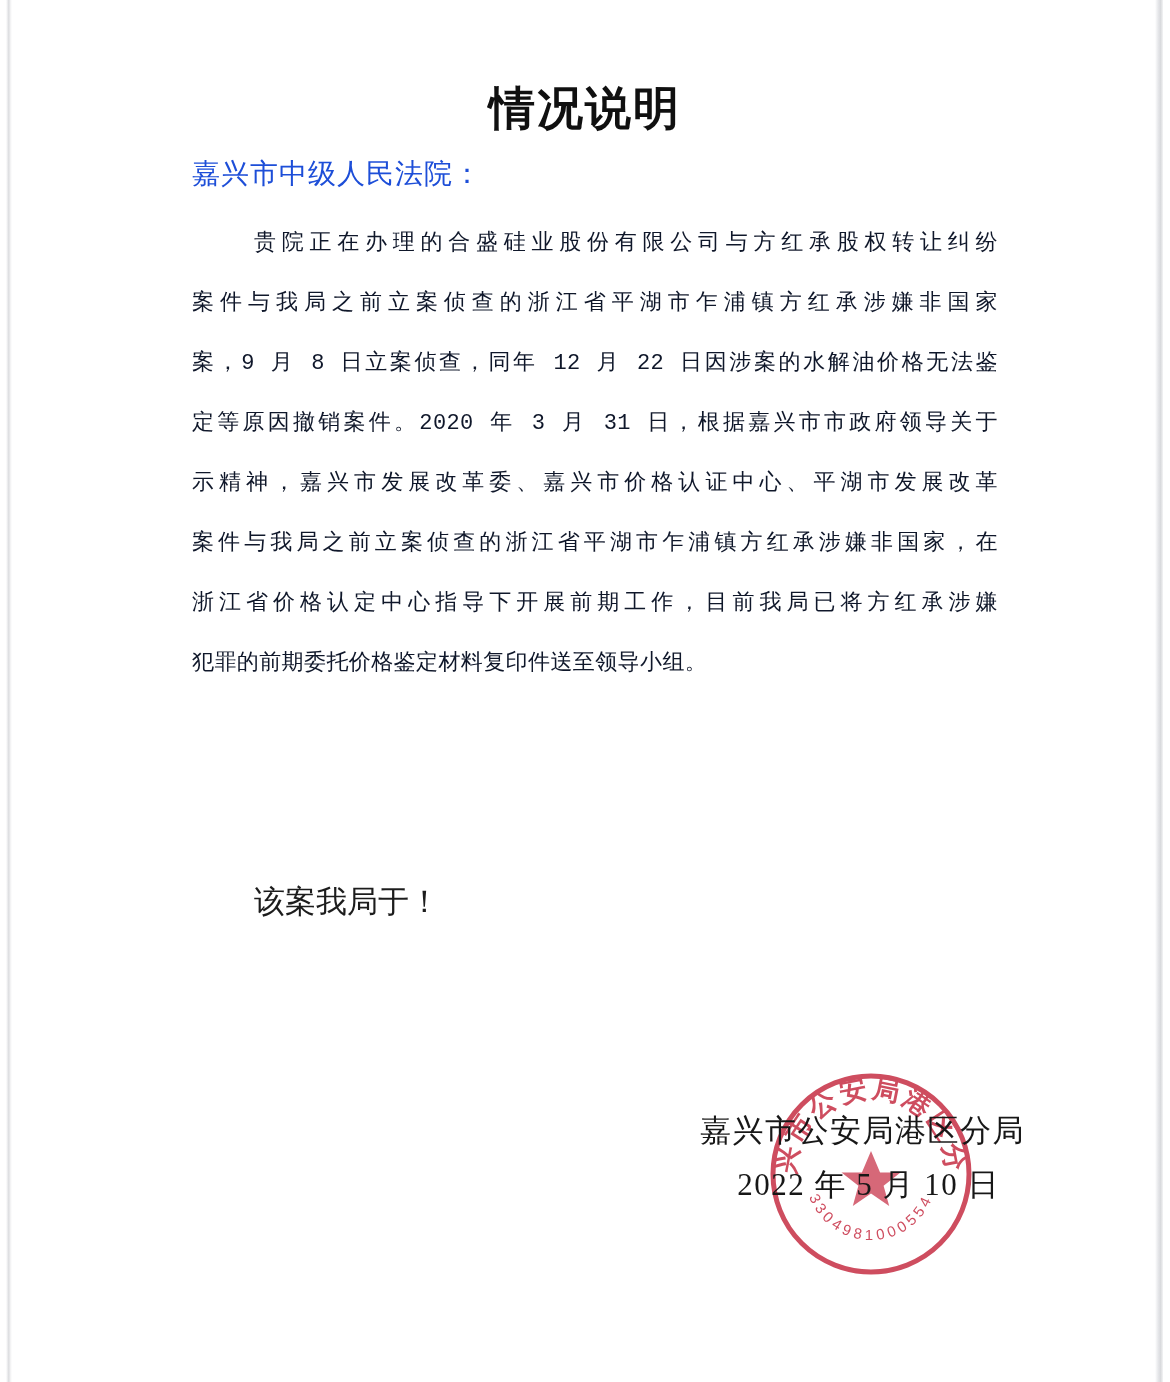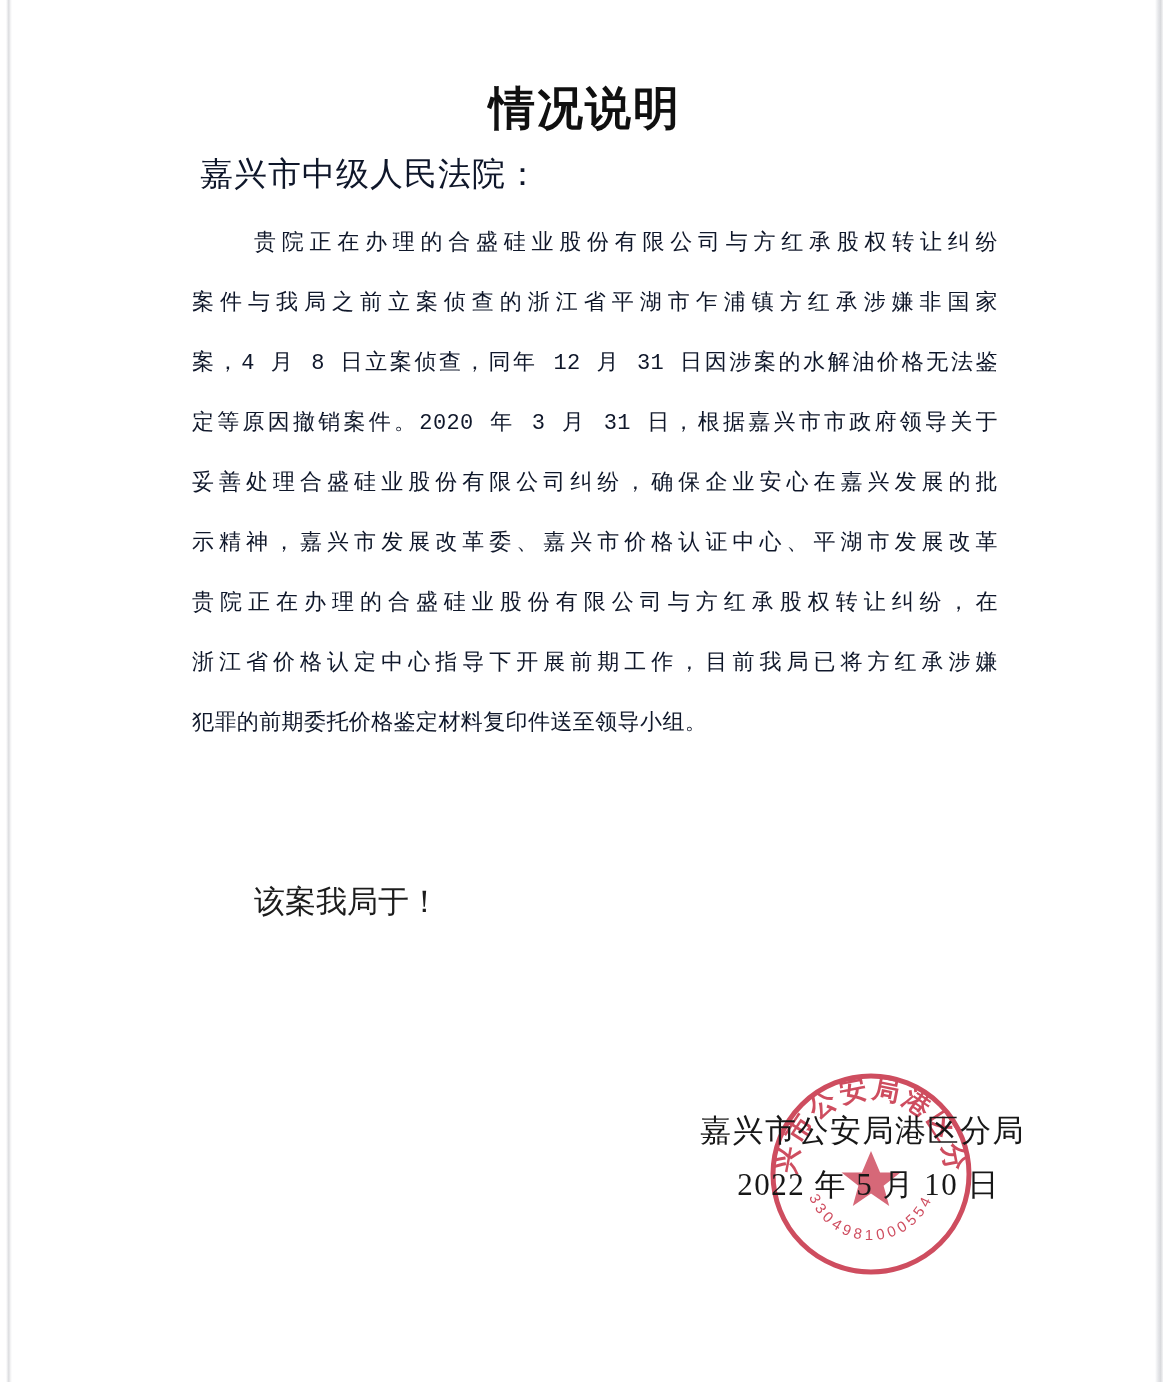--- a/index.html
+++ b/index.html
@@ -60,25 +60,25 @@
     font-size: 46px;
     font-weight: bold;
     letter-spacing: 2px;
     color: #101010;
     font-family: "Liberation Serif", "DejaVu Serif", serif;
   }
 
   
   .recipient {
     position: absolute;
-    left: 200px;
+    left: 192px;
     top: 152px;
-    font-size: 33px;
+    font-size: 28px;
     line-height: 44px;
-    color: #0f172a;
+    color: #1d4ed8;
     letter-spacing: 1px;
     font-family: "Liberation Serif", "DejaVu Serif", serif;
   }
 
   
   .body-lines {
     position: absolute;
     left: 192px;
     top: 214px;
     width: 806px;
@@ -162,25 +162,24 @@
 
   <div class="doc-body">
 
     <div class="doc-title">情况说明</div>
 
     <div class="recipient">嘉兴市中级人民法院：</div>
 
     <div class="body-lines">
       <div class="body-line indent justify">贵院正在办理的合盛硅业股份有限公司与方红承股权转让纠纷</div>
       <div class="body-line justify">案件与我局之前立案侦查的浙江省平湖市乍浦镇方红承涉嫌非国家</div>
-      <div class="body-line justify">案，4 月 8 日立案侦查，同年 12 月 31 日因涉案的水解油价格无法鉴</div>
+      <div class="body-line justify">案，9 月 8 日立案侦查，同年 12 月 22 日因涉案的水解油价格无法鉴</div>
       <div class="body-line justify">定等原因撤销案件。2020 年 3 月 31 日，根据嘉兴市市政府领导关于</div>
-      <div class="body-line justify">妥善处理合盛硅业股份有限公司纠纷，确保企业安心在嘉兴发展的批</div>
       <div class="body-line justify">示精神，嘉兴市发展改革委、嘉兴市价格认证中心、平湖市发展改革</div>
-      <div class="body-line justify">贵院正在办理的合盛硅业股份有限公司与方红承股权转让纠纷，在</div>
+      <div class="body-line justify">案件与我局之前立案侦查的浙江省平湖市乍浦镇方红承涉嫌非国家，在</div>
       <div class="body-line justify">浙江省价格认定中心指导下开展前期工作，目前我局已将方红承涉嫌</div>
       <div class="body-line">犯罪的前期委托价格鉴定材料复印件送至领导小组。</div>
     </div>
 
     <div class="closing">该案我局于！</div>
 
     <div class="seal">
       <svg viewBox="0 0 208 208" xmlns="http://www.w3.org/2000/svg">
         <defs>
           <path id="arcTop" d="M 28,104 A 76,76 0 0 1 180,104" fill="none"></path>

